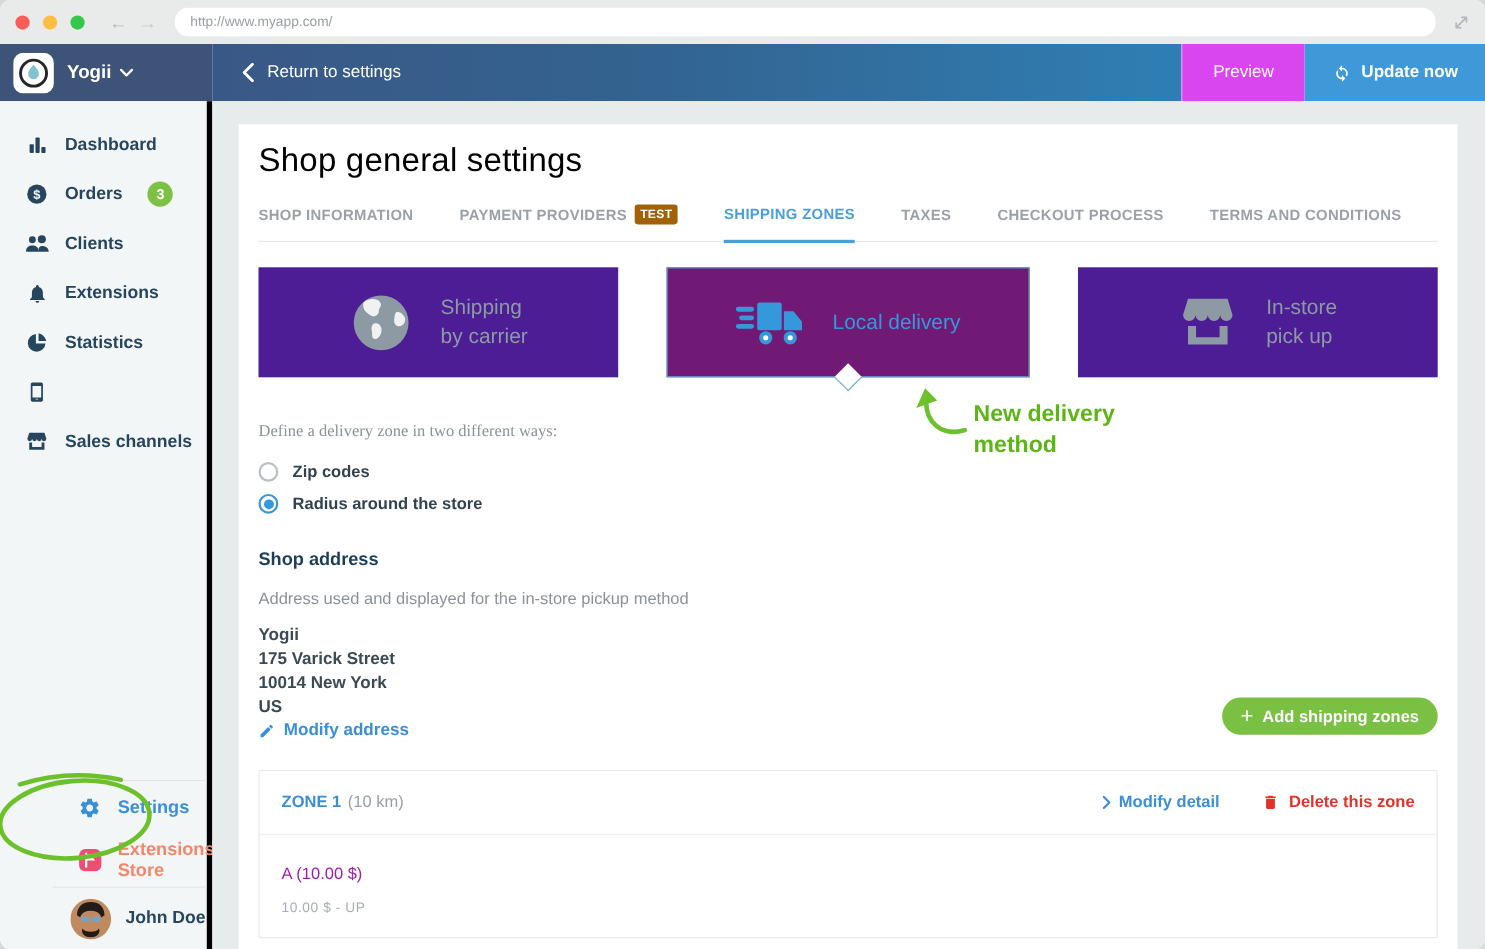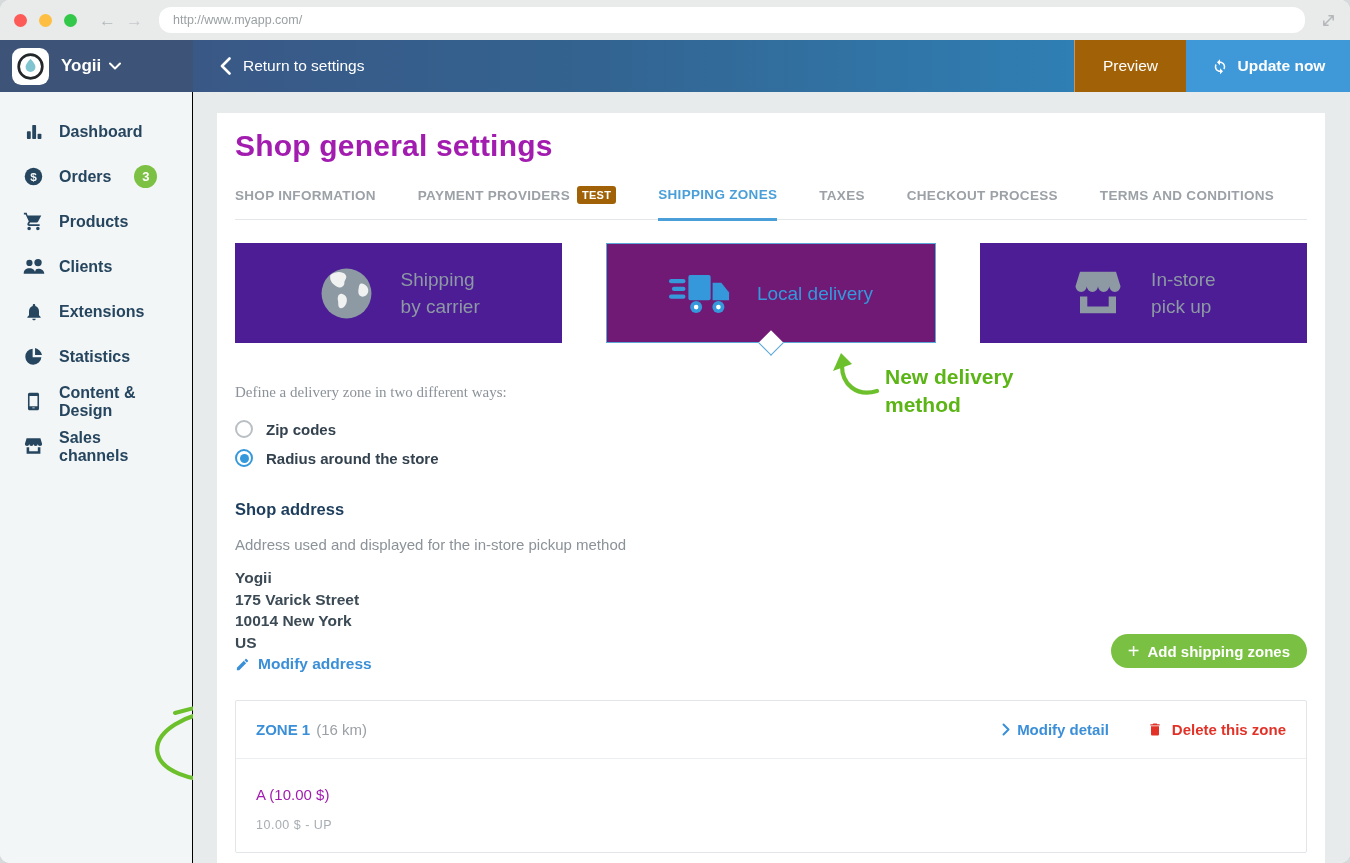--- a/index.html
+++ b/index.html
@@ -19,51 +19,51 @@
 
   
   .appbar { height:52px; display:flex; flex:0 0 auto; color:#fff; }
   .brand { width:193px; background:#3d5377; display:flex; align-items:center; padding-left:12px; cursor:pointer; }
   .logo { width:37px; height:37px; flex:0 0 auto; }
   .brand-name { margin-left:12px; font-size:17px; font-weight:700; }
   .brand-caret { margin-left:8px; display:flex; }
   .appbar-mid { flex:1; background:linear-gradient(90deg,#3a5886 0%,#336390 45%,#2f7fb4 100%);
     display:flex; align-items:center; padding-left:27px; }
   .back-link { display:flex; align-items:center; gap:12px; font-size:15.5px; cursor:pointer; }
-  .btn-preview { width:112px; background:#a16207; border-left:1px solid rgba(255,255,255,.35);
+  .btn-preview { width:112px; background:#d946ef; border-left:1px solid rgba(255,255,255,.35);
     display:flex; align-items:center; justify-content:center; font-size:15.5px; cursor:pointer; }
   .btn-update { width:164px; background:#3f99d8; display:flex; align-items:center; justify-content:center;
     gap:9px; font-size:15.5px; font-weight:600; cursor:pointer; }
 
   
   .app-body { flex:1; display:flex; min-height:0; }
 
   
-  .sidebar { width:193px; flex:0 0 auto; background:#f3f6f6; border-right:1px solid #000000;
-    display:flex; }
+  .sidebar { width:193px; flex:0 0 auto; background:#f3f6f6; border-right:5px solid #000000;
+    display:flex; flex-direction:column; }
   .nav-list { padding-top:17px; }
   .nav-item { height:45px; display:flex; align-items:center; padding-left:22px; gap:14px;
     color:#26455f; font-size:16px; font-weight:600; cursor:pointer; }
   .nav-ic { width:23px; display:flex; justify-content:center; flex:0 0 auto; }
   .count-badge { margin-left:9px; width:23px; height:23px; border-radius:50%; background:#7cc143;
     color:#fff; font-size:13px; font-weight:700; display:flex; align-items:center; justify-content:center; }
   .sidebar-bottom { margin-top:auto; position:relative;padding-left:48px; }
   .side-div { border-top:1px solid #e0e4e5; }
   .settings-row { height:48px; display:flex; align-items:center; padding-left:22px; gap:14px;
     color:#3a8fd8; font-size:16.5px; font-weight:700; cursor:pointer; }
   .ellipse-annot { position:absolute; left:-8px; top:-18px; pointer-events:none; }
   .extensions-row { height:48px; display:flex; align-items:center; padding-left:22px; gap:14px;
     color:#f2876a; font-size:16.5px; font-weight:600; cursor:pointer; }
   .user-row { height:56px; display:flex; align-items:center; padding-left:16px; gap:13px; cursor:pointer; }
   .user-name { color:#26455f; font-size:16px; font-weight:700; }
 
   
   .content { flex:1; background:#e7ebeb; position:relative; min-width:0; }
   .card { position:absolute; left:24px; top:21px; width:1108px; height:760px; background:#fff; padding:0 18px; }
-  .page-title { padding-top:16px; font-size:30px; font-weight:700; color:#a21caf; letter-spacing:.2px; }
+  .page-title { padding-top:16px; font-size:30px; font-weight:400; color:#000000; letter-spacing:.2px; }
   .tabs { margin-top:23px; display:flex; gap:42px; border-bottom:1px solid #e4e7e9; }
   .tab { padding-bottom:15px; font-size:13.5px; font-weight:600; letter-spacing:.3px; color:#9ba1a6;
     cursor:pointer; display:flex; align-items:center; gap:7px; }
   .tab.active { color:#4a9fd8; border-bottom:3px solid #4a9fd8; margin-bottom:-2px; }
   .test-badge { background:#a16207; color:#fff; font-size:11px; font-weight:700; border-radius:3px;
     padding:3px 5px; letter-spacing:.3px; }
 
   .methods { margin-top:23px; display:flex; gap:44px; height:100px; }
   .method { flex:1; background:#4c1d95; display:flex; align-items:center; justify-content:center;
     gap:26px; color:#8d99a3; cursor:pointer; position:relative; }
@@ -182,28 +182,20 @@
             <svg width="21" height="21" viewBox="0 0 24 24">
                 <circle cx="12" cy="12" r="10" fill="#26455f"></circle>
                 <text x="12" y="16.8" text-anchor="middle" font-size="13.5" font-weight="bold" fill="#f3f6f6" font-family="'Liberation Sans',sans-serif">$</text>
               </svg>
           </span>
           <span>Orders</span>
           <span class="count-badge">3</span>
         </div>
         <div class="nav-item">
           <span class="nav-ic">
-            <svg width="21" height="21" viewBox="0 0 24 24" fill="#26455f">
-                <path d="M7,18c-1.1,0-1.99.9-1.99,2S5.9,22,7,22s2-.9,2-2-.9-2-2-2zM1,2v2h2l3.6,7.59-1.35,2.45C5.09,14.32,5,14.65,5,15c0,1.1.9,2,2,2h12v-2H7.42c-.14,0-.25-.11-.25-.25l.03-.12L8.1,13h7.45c.75,0,1.41-.41,1.75-1.03L20.88,5H5.21L4.27,2H1zM17,18c-1.1,0-1.99.9-1.99,2s.89,2,1.99,2,2-.9,2-2-.9-2-2-2z"></path>
-              </svg>
-          </span>
-          <span>Products</span>
-        </div>
-        <div class="nav-item">
-          <span class="nav-ic">
             <svg width="22" height="17" viewBox="0 0 24 17" fill="#26455f">
                 <circle cx="7" cy="4.6" r="3.4"></circle>
                 <circle cx="16.4" cy="4.2" r="4"></circle>
                 <path d="M0.8,15.5 c0,-3.2 2.6,-5.2 6.2,-5.2 s6.2,2 6.2,5.2 v1 H0.8 z"></path>
                 <path d="M13,16.5 v-1 c0,-1.6 0.5,-3 1.4,-4 1,-0.4 2,-0.6 2,-0.6 3.8,0 6.8,2.1 6.8,5.6 H13 z"></path>
               </svg>
           </span>
           <span>Clients</span>
         </div>
         <div class="nav-item">
@@ -222,21 +214,20 @@
               </svg>
           </span>
           <span>Statistics</span>
         </div>
         <div class="nav-item">
           <span class="nav-ic">
             <svg width="19" height="21" viewBox="0 0 24 24" fill="#26455f">
                 <path d="M17,1.01 7,1C5.9,1,5,1.9,5,3v18c0,1.1.9,2,2,2h10c1.1,0,2-.9,2-2V3c0-1.1-.9-1.99-2-1.99zM17,18H7V5h10v13zM13.5,20.5h-3v-1h3v1z"></path>
               </svg>
           </span>
-          <span>Content &amp; Design</span>
         </div>
         <div class="nav-item">
           <span class="nav-ic">
             <svg width="21" height="19" viewBox="0 0 48 44" fill="#26455f">
                 <path d="M4,16 L8,3 H40 L44,16 A5,5 0 0 1 34,16 A5,5 0 0 1 24,16 A5,5 0 0 1 14,16 A5,5 0 0 1 4,16 Z"></path>
                 <path d="M8,24 h6 v9 h20 v-9 h6 v15 H8 z"></path>
               </svg>
           </span>
           <span>Sales channels</span>
         </div>
@@ -379,21 +370,21 @@
         </div>
 
         <button class="add-btn">
           <span class="plus-ic">+</span>
           <span>Add shipping zones</span>
         </button>
 
         <div class="zone-card">
           <div class="zone-header">
             <span class="zone-name">ZONE 1</span>
-            <span class="zone-radius">(16 km)</span>
+            <span class="zone-radius">(10 km)</span>
             <div class="zone-actions">
               <span class="zone-modify">
                 <svg width="8" height="13" viewBox="0 0 8 13">
                     <polyline points="1.5,1.5 6.5,6.5 1.5,11.5" fill="none" stroke="#3a8fd8" stroke-width="2" stroke-linecap="round" stroke-linejoin="round"></polyline>
                   </svg>
                 <span>Modify detail</span>
               </span>
               <span class="zone-delete">
                 <svg width="16" height="17" viewBox="0 0 24 24" fill="#e23227">
                     <path d="M6,19c0,1.1.9,2,2,2h8c1.1,0,2-.9,2-2V7H6v12zM19,4h-3.5l-1-1h-5l-1,1H5v2h14V4z"></path>

